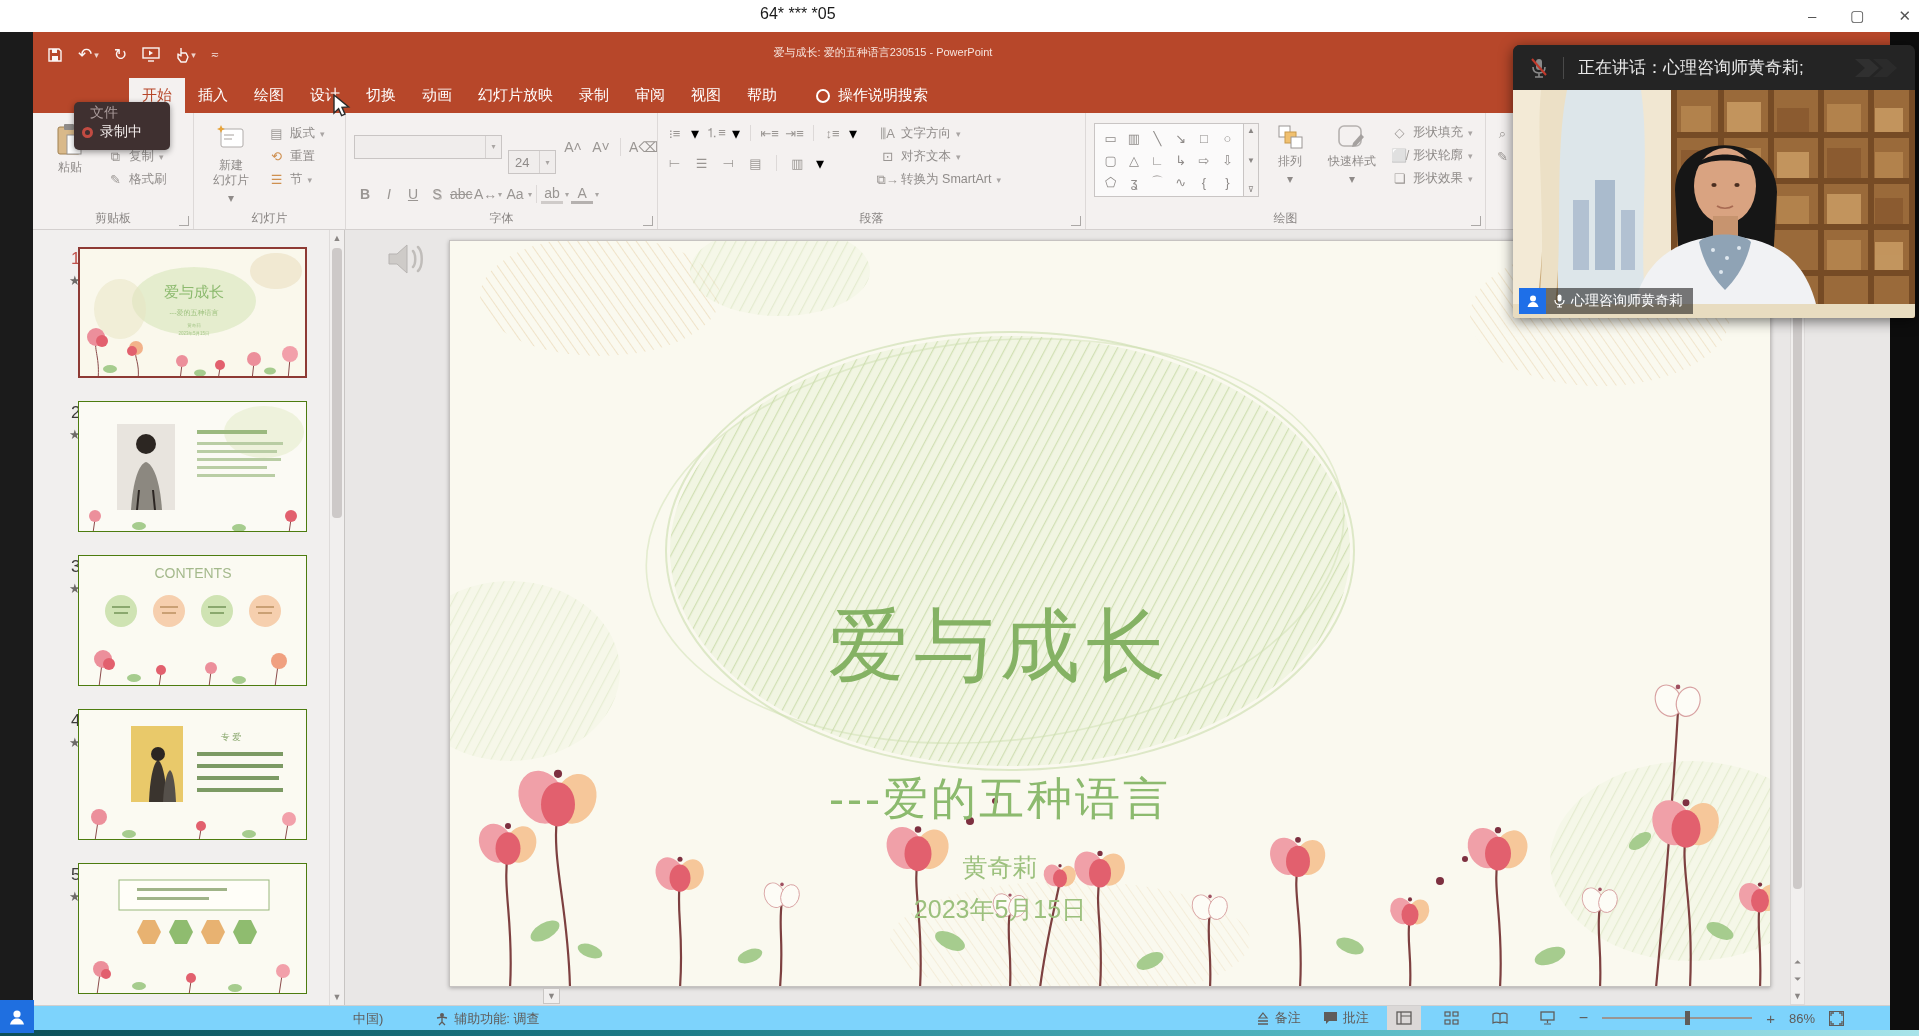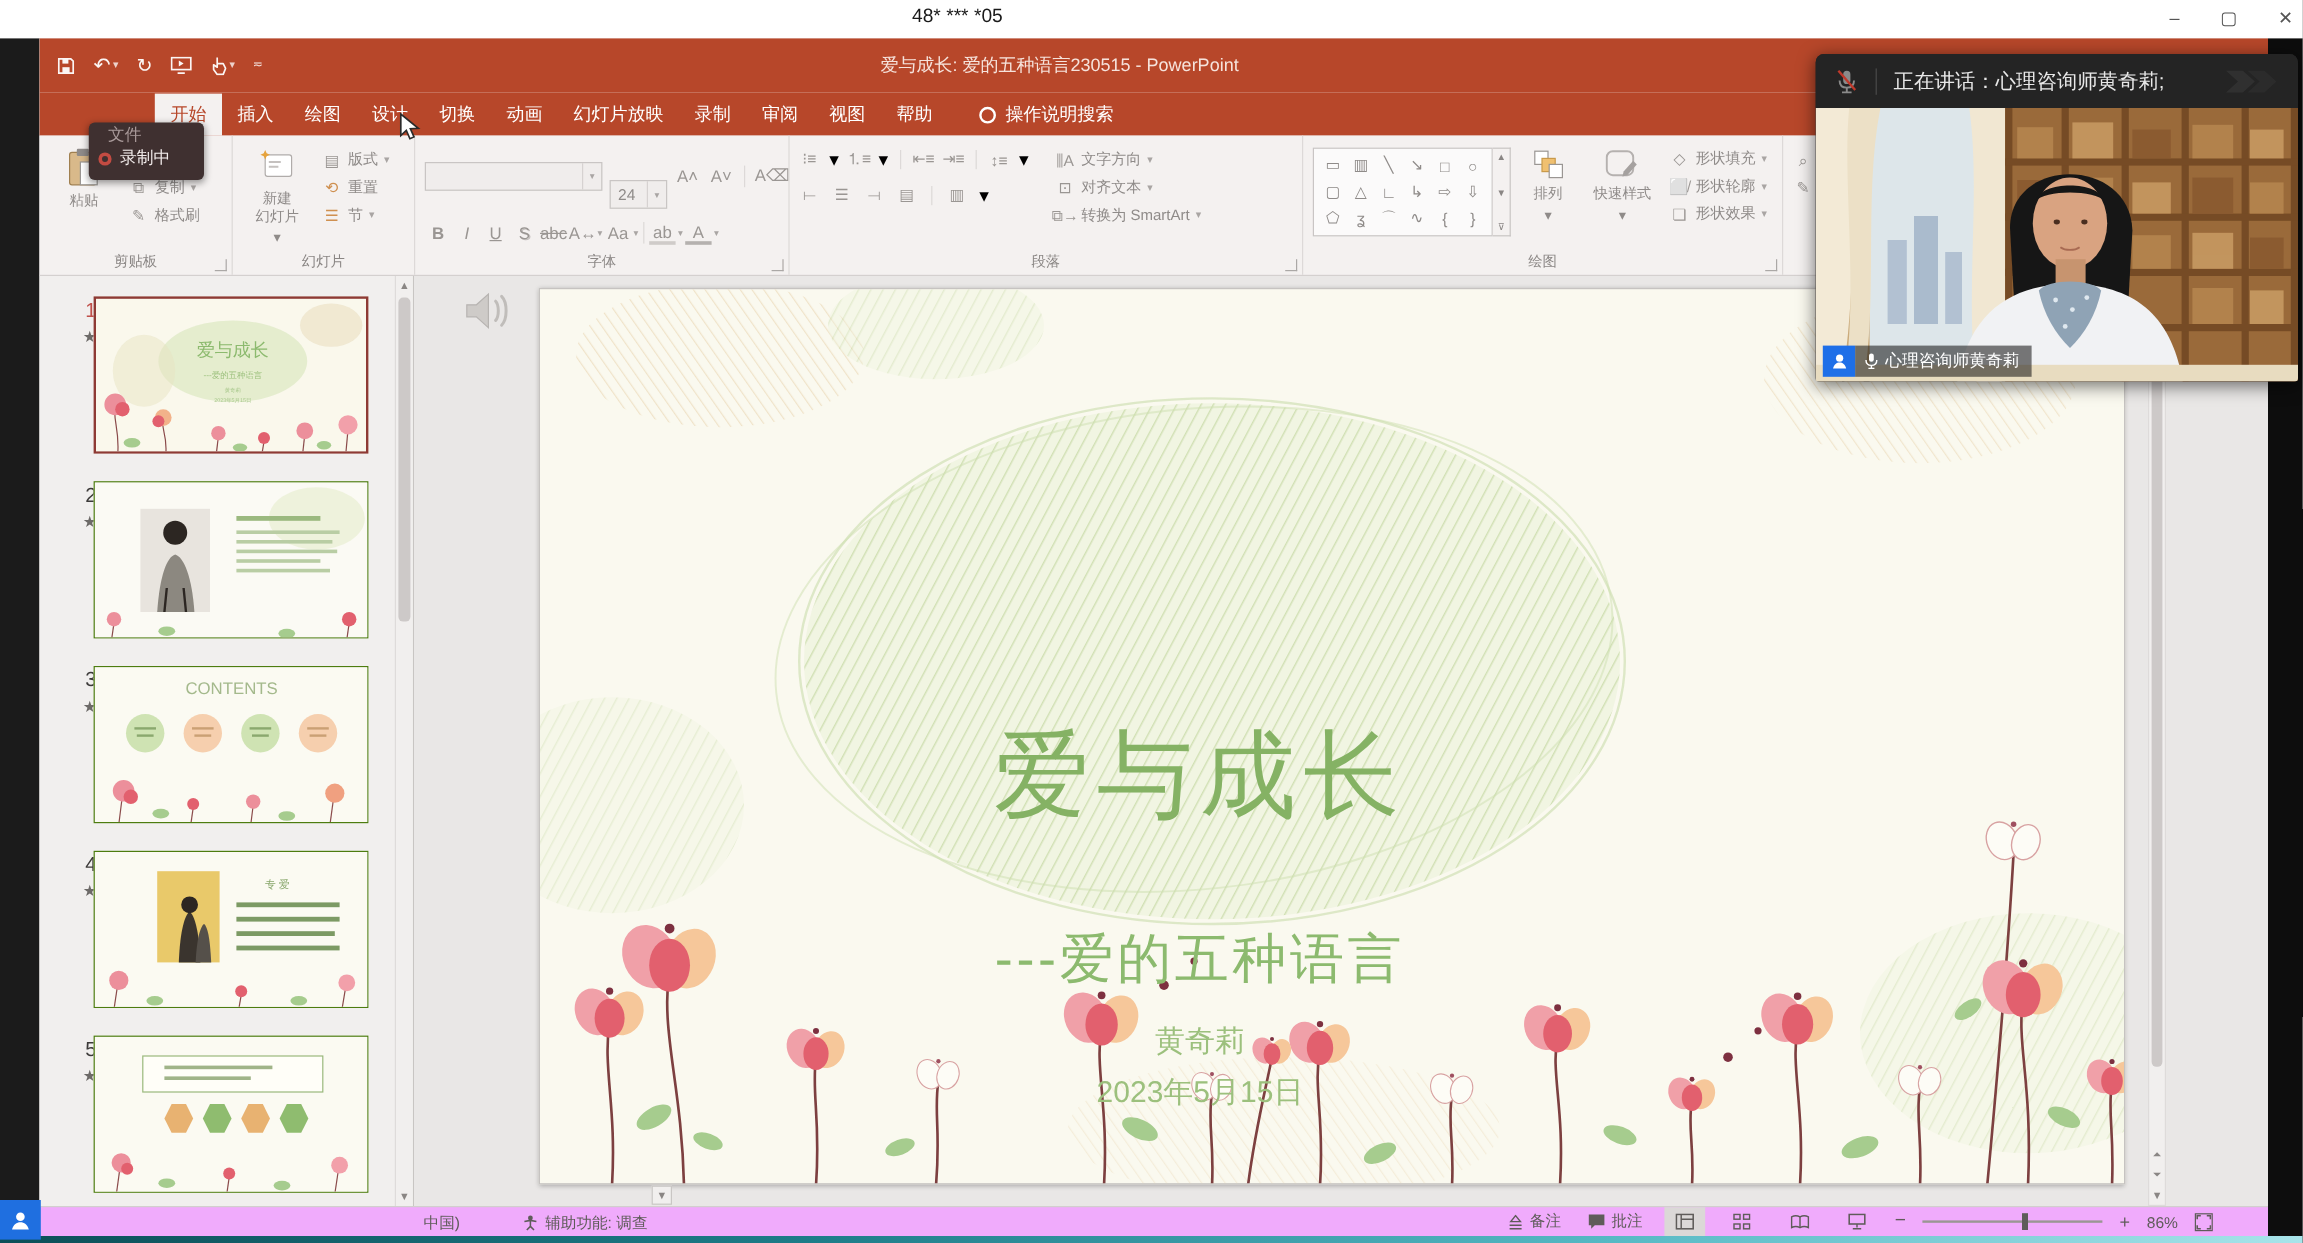--- a/index.html
+++ b/index.html
@@ -19,21 +19,21 @@
     background:linear-gradient(90deg,#0c4f58,#1d7c88 35%,#56b9c4 70%,#a8e4ea);}
 
   
   .ppt{position:absolute;left:33px;top:32px;width:1857px;height:998px;background:#f4f1f0;}
 
   .ppt-titlebar{position:relative;height:45px;background:#b7472a;color:#fff;}
   .qat{position:absolute;left:14px;top:0;height:45px;display:flex;align-items:center;gap:15px;}
   .qat .qi{display:flex;align-items:center;color:#fff;opacity:.95;}
   .qat svg{display:block;}
   .qat .drop{font-size:9px;opacity:.8;margin-left:2px;}
-  .ppt-title{position:absolute;left:600px;top:13px;width:500px;text-align:center;font-size:15px;color:#f6e3dc;white-space:nowrap;}
+  .ppt-title{position:absolute;left:600px;top:13px;width:500px;text-align:center;font-size:11px;color:#f6e3dc;white-space:nowrap;}
 
   
   .tabs{position:relative;height:36px;background:#b7472a;display:flex;align-items:flex-end;padding-left:24px;}
   .tab-spacer{width:72px;}
   .tab{padding:8px 13px;font-size:15px;color:#fff;white-space:nowrap;cursor:default;}
   .tab.active{background:#f4f1f0;color:#b7472a;}
   .tellme{display:flex;align-items:center;gap:8px;margin-left:26px;padding-bottom:8px;color:#fff;font-size:15px;}
   .bulb{width:14px;height:14px;border:2px solid #fff;border-radius:50%;display:inline-block;}
 
   
@@ -88,21 +88,21 @@
   .slide-author{position:absolute;left:0;top:610px;width:1100px;text-align:center;font-size:25px;color:#9cc07d;}
   .slide-date{position:absolute;left:0;top:652px;width:1100px;text-align:center;font-size:25px;color:#9cc07d;}
   .deco{position:absolute;inset:0;}
   .spk{position:absolute;left:40px;top:8px;opacity:.55;}
   .canvas-scroll{position:absolute;right:85px;top:0;width:15px;height:100%;background:#f1efee;border:1px solid #dedbda;}
   .canvas-scroll .arr{position:absolute;left:0;width:100%;text-align:center;font-size:9px;color:#8a8684;height:16px;line-height:16px;}
   .canvas-scroll .th{position:absolute;left:2px;top:18px;width:9px;height:640px;background:#cdc9c8;border-radius:4px;}
   .mini-arrow{position:absolute;left:198px;top:758px;width:17px;height:16px;background:#f1efee;border:1px solid #c9c6c4;color:#8a8684;font-size:9px;text-align:center;line-height:15px;}
 
   
-  .status{position:relative;height:25px;background:#f0abfc;border-top:1px solid #d2cfce;font-size:13px;color:#5f5c5a;}
+  .status{position:relative;height:25px;background:#7dd3fc;border-top:1px solid #d2cfce;font-size:13px;color:#5f5c5a;}
   .st-left{position:absolute;left:320px;top:4px;display:flex;gap:48px;align-items:center;}
   .st-right{position:absolute;right:46px;top:0;height:100%;display:flex;align-items:center;gap:14px;}
   .st-btn{display:flex;align-items:center;gap:5px;padding:0 4px;height:100%;}
   .viewbtn{width:34px;height:100%;display:flex;align-items:center;justify-content:center;color:#5f5c5a;}
   .viewbtn.sel{background:#dbd8d7;}
   .zoomtrack{position:relative;width:150px;height:2px;background:#9a9693;}
   .zoomthumb{position:absolute;left:55%;top:-6px;width:5px;height:14px;background:#5f5c5a;}
   .fitbox{width:15px;height:15px;border:1px solid #5f5c5a;position:relative;}
 
   
@@ -125,21 +125,21 @@
   .sharebar .ptext{color:#f5f5f5;font-size:15px;white-space:nowrap;}
 
   .cursor{position:absolute;left:332px;top:94px;z-index:90;}
 </style>
 </head>
 <body>
 
 <div id="screen">
 
   <div class="os-bar">
-    <div class="os-title">48* *** *05</div>
+    <div class="os-title">64* *** *05</div>
     <div class="os-controls">
       <span>–</span>
       <span>▢</span>
       <span>✕</span>
     </div>
   </div>
 
   <div class="strip-left"></div>
   <div class="strip-right"></div>
 

